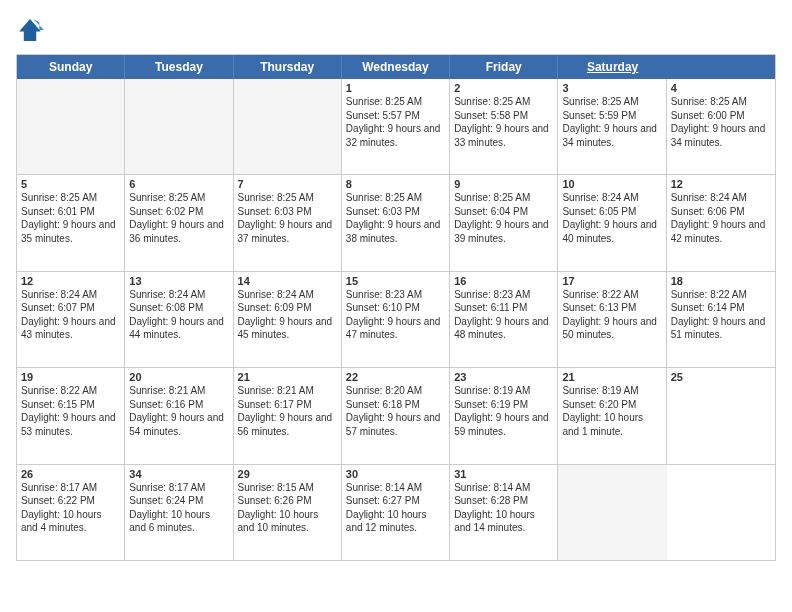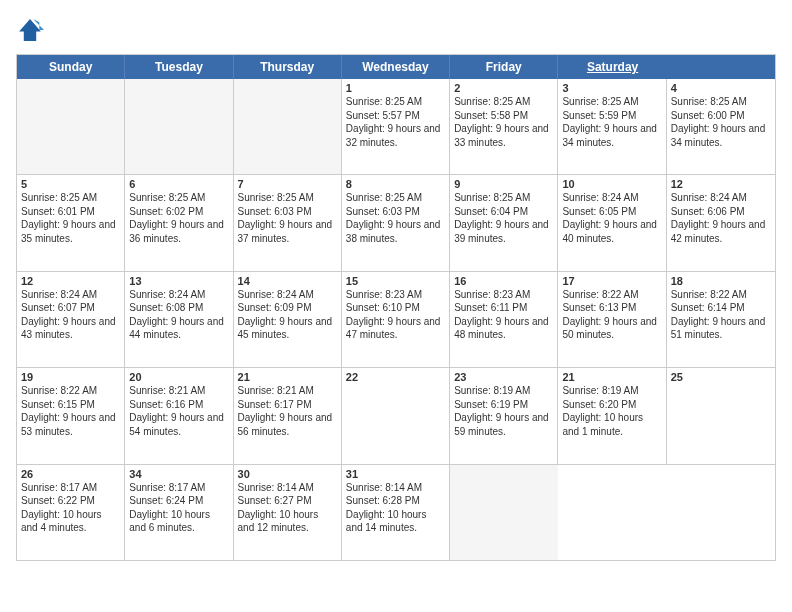--- a/index.html
+++ b/index.html
@@ -261,20 +261,23 @@
 Daylight: 9 hours and 54 minutes.</div>
           </div>
           <div class="cal-cell">
             <span class="day-num">21</span>
             <div class="cell-text" style="white-space: pre-line;">Sunrise: 8:21 AM
 Sunset: 6:17 PM
 Daylight: 9 hours and 56 minutes.</div>
           </div>
           <div class="cal-cell">
             <span class="day-num">22</span>
+            <div class="cell-text" style="white-space: pre-line;">Sunrise: 8:20 AM
+Sunset: 6:18 PM
+Daylight: 9 hours and 57 minutes.</div>
           </div>
           <div class="cal-cell">
             <span class="day-num">23</span>
             <div class="cell-text" style="white-space: pre-line;">Sunrise: 8:19 AM
 Sunset: 6:19 PM
 Daylight: 9 hours and 59 minutes.</div>
           </div>
           <div class="cal-cell">
             <span class="day-num">21</span>
             <div class="cell-text" style="white-space: pre-line;">Sunrise: 8:19 AM
@@ -290,20 +293,26 @@
             <span class="day-num">26</span>
             <div class="cell-text" style="white-space: pre-line;">Sunrise: 8:17 AM
 Sunset: 6:22 PM
 Daylight: 10 hours and 4 minutes.</div>
           </div>
           <div class="cal-cell">
             <span class="day-num">34</span>
             <div class="cell-text" style="white-space: pre-line;">Sunrise: 8:17 AM
 Sunset: 6:24 PM
 Daylight: 10 hours and 6 minutes.</div>
+          </div>
+          <div class="cal-cell">
+            <span class="day-num">29</span>
+            <div class="cell-text" style="white-space: pre-line;">Sunrise: 8:15 AM
+Sunset: 6:26 PM
+Daylight: 10 hours and 10 minutes.</div>
           </div>
           <div class="cal-cell">
             <span class="day-num">30</span>
             <div class="cell-text" style="white-space: pre-line;">Sunrise: 8:14 AM
 Sunset: 6:27 PM
 Daylight: 10 hours and 12 minutes.</div>
           </div>
           <div class="cal-cell">
             <span class="day-num">31</span>
             <div class="cell-text" style="white-space: pre-line;">Sunrise: 8:14 AM

